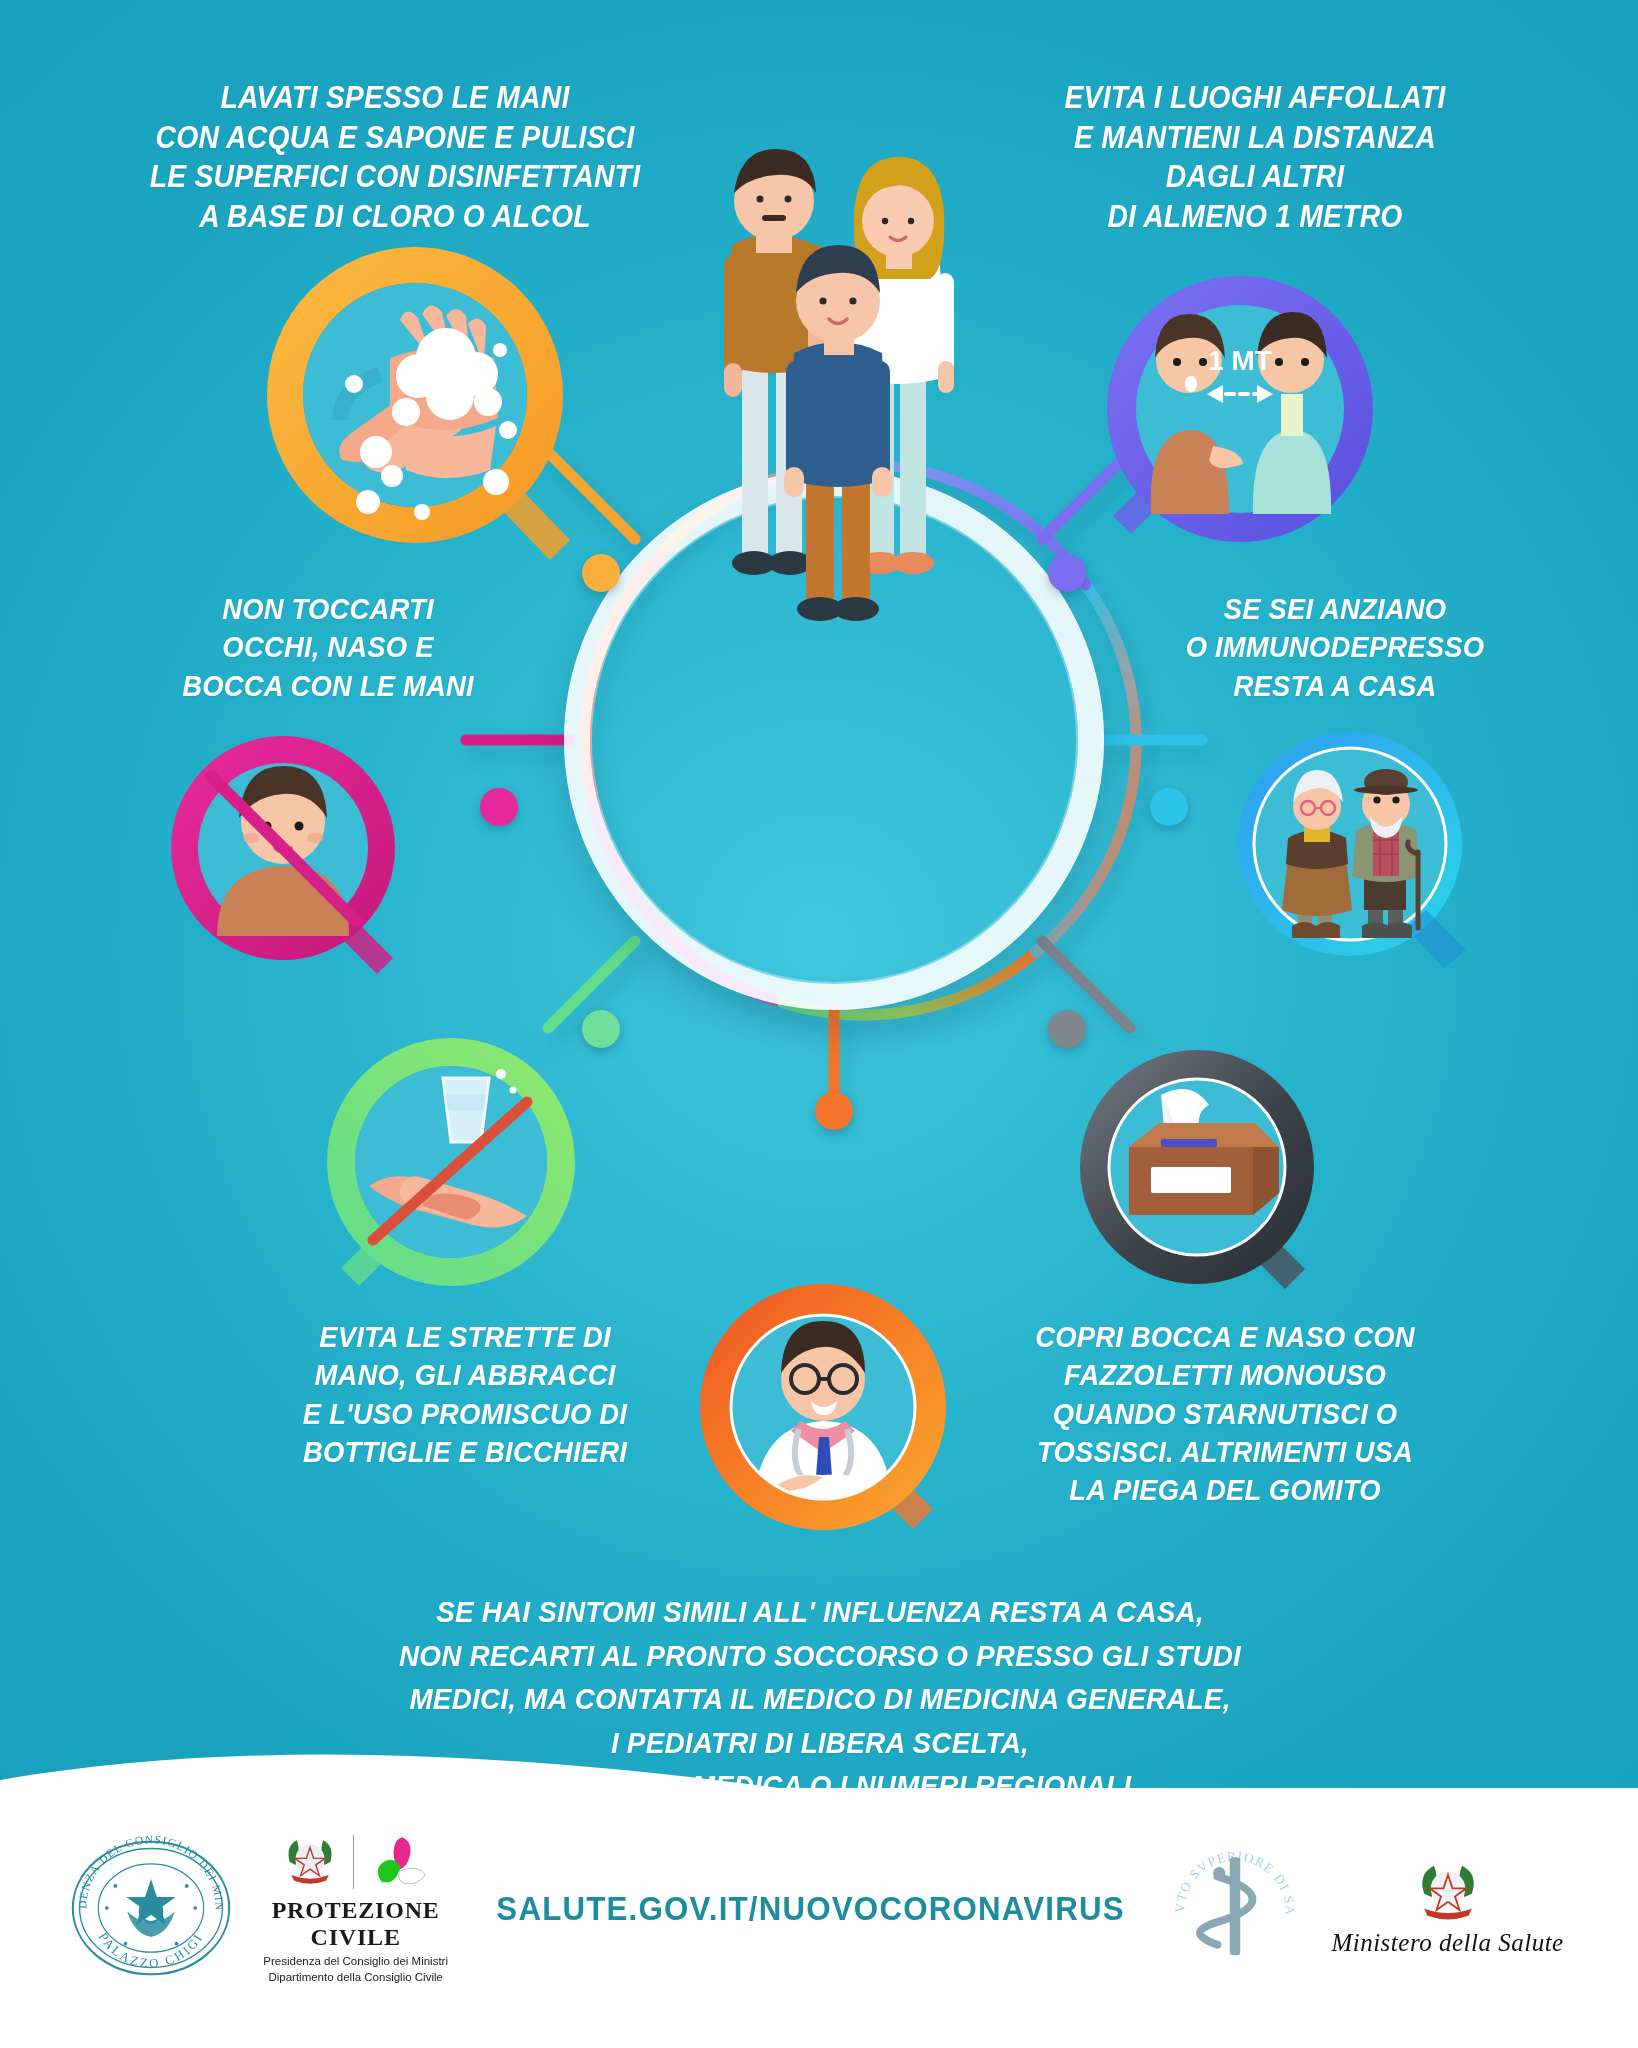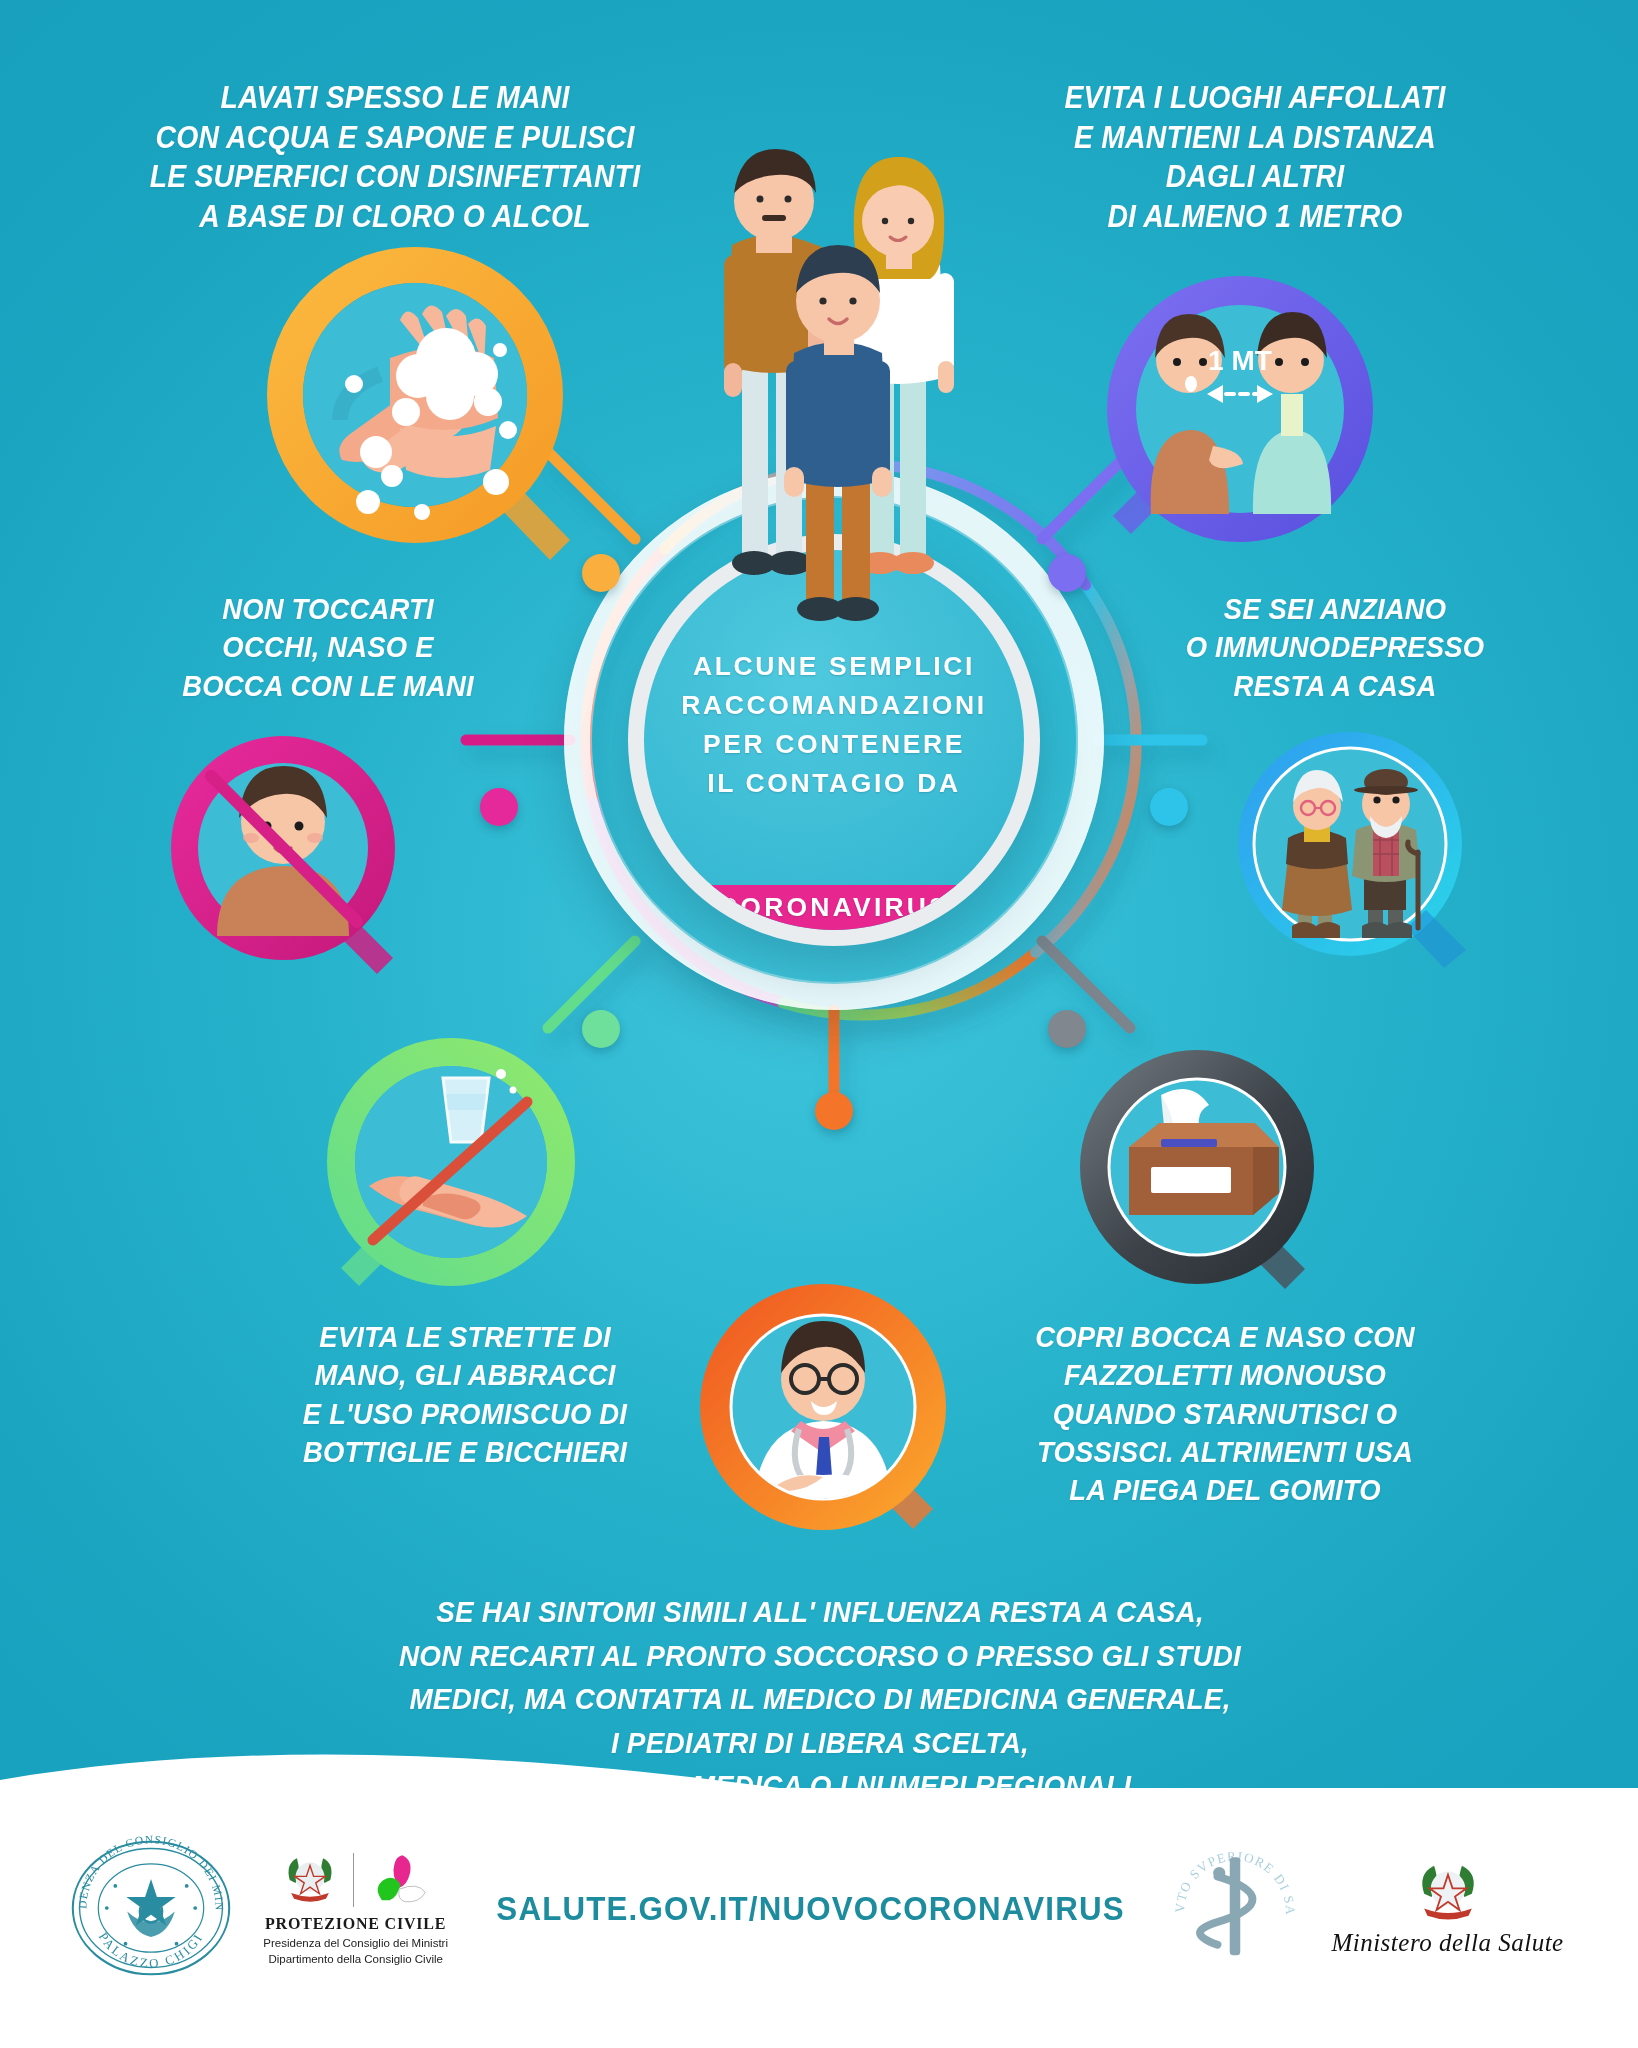--- a/index.html
+++ b/index.html
@@ -100,21 +100,21 @@
 
   
   .bubble { position:absolute; border-radius:50%; }
 
   
   .node { position:absolute; border-radius:50%; box-shadow:0 4px 10px rgba(0,50,70,.25); }
 
   
   .logo-box { display:flex; flex-direction:column; align-items:center; justify-content:center; }
   .logo-cap { font-family:"Liberation Serif", serif; color:#1a1a1a; text-align:center; }
-  .pc-title { font-size:16px; font-weight:bold; letter-spacing:.8px; margin-top:4px; }
+  .pc-title { font-size:24px; font-weight:bold; letter-spacing:.8px; margin-top:4px; }
   .pc-sub { font-family:"Liberation Sans", sans-serif; font-size:11.5px; line-height:1.35; margin-top:3px; color:#222; }
   .site-url {
     color:#1c8c9e; font-weight:bold; font-size:34px;
     letter-spacing:1.3px; font-stretch:condensed; transform:scaleX(.92);
     white-space:nowrap;
   }
   .mds-text {
     font-family:"Liberation Serif", serif; font-style:italic;
     font-size:25px; color:#111; margin-top:4px; letter-spacing:.5px;
   }
@@ -170,32 +170,20 @@
       <path d="M 140 404 L 36 404" stroke="#d61f87"></path>
       <path d="M 668 404 L 772 404" stroke="#2ec3e8"></path>
       <path d="M 205 605 L 118 692" stroke="#63dd8c"></path>
       <path d="M 612 605 L 700 692" stroke="#7b858d"></path>
       <path d="M 404 674 L 404 778" stroke="#f4752a"></path>
     </g>
   </svg>
 
   <div class="ring-outer"></div>
 
-  <div class="center-disc">
-    <div class="center-disc-in">
-      <div class="center-text">
-        <span>ALCUNE SEMPLICI
-RACCOMANDAZIONI
-PER CONTENERE
-IL CONTAGIO DA</span>
-        <br>
-        <span class="corona-hl">CORONAVIRUS</span>
-      </div>
-    </div>
-  </div>
 
   <svg class="family" viewBox="0 0 300 580">
 
     <g>
       <rect x="52" y="260" width="26" height="200" fill="#d9e7ea"></rect>
       <rect x="86" y="260" width="26" height="200" fill="#d9e7ea"></rect>
       <ellipse cx="64" cy="468" rx="22" ry="12" fill="#2b3a42"></ellipse>
       <ellipse cx="100" cy="468" rx="22" ry="12" fill="#2b3a42"></ellipse>
       <path d="M42 150 q38 -20 84 0 l8 120 q-50 16 -100 0 z" fill="#b87a2a"></path>
       <rect x="34" y="160" width="20" height="120" rx="10" fill="#b87a2a"></rect>

